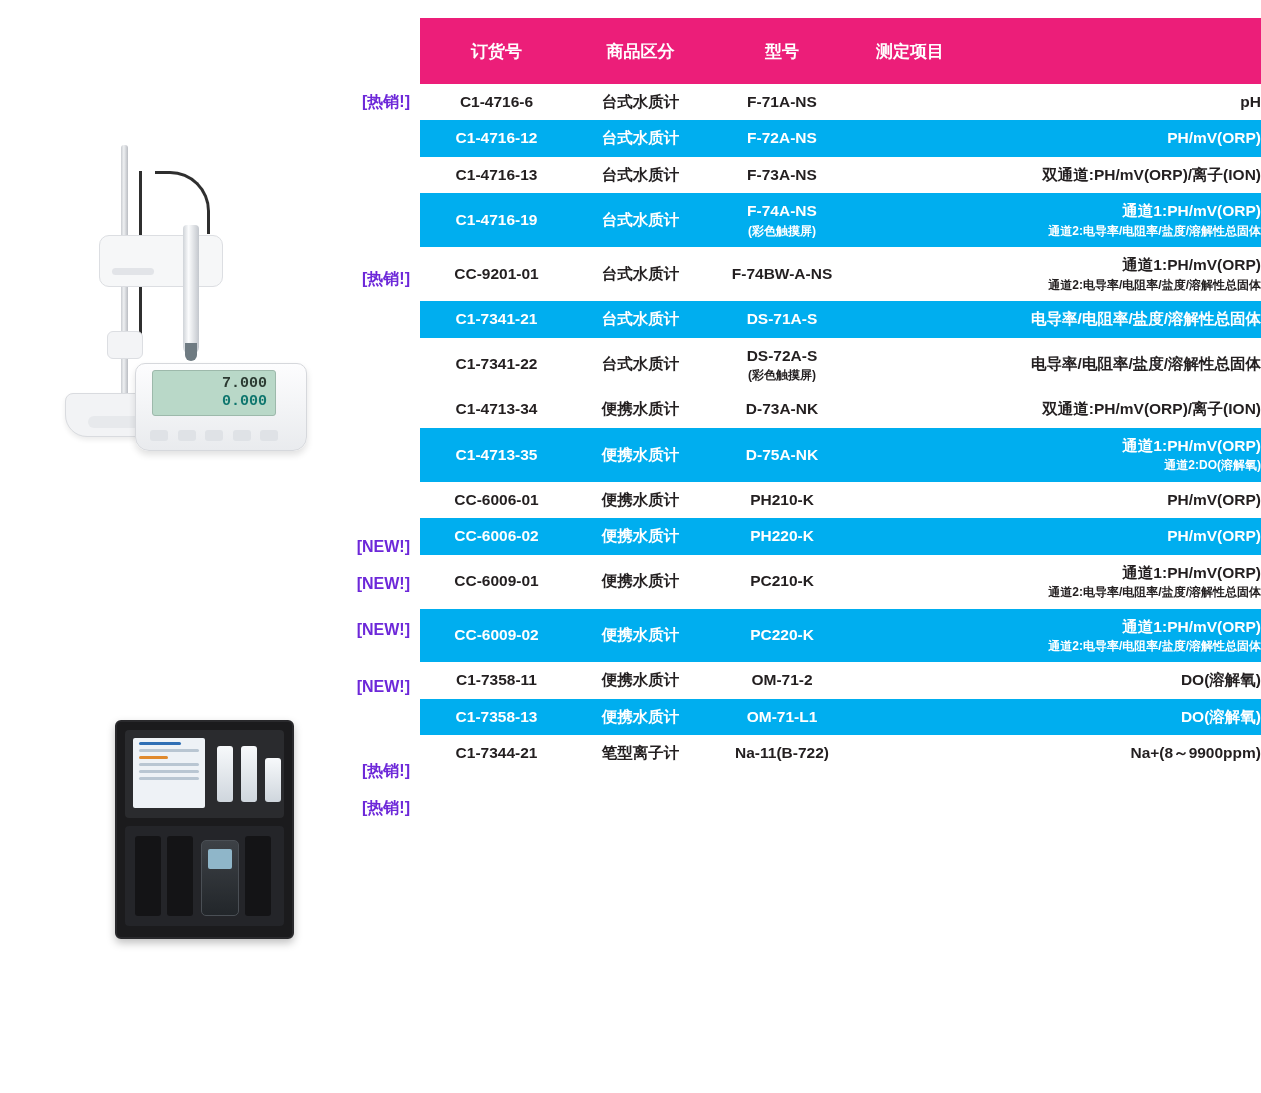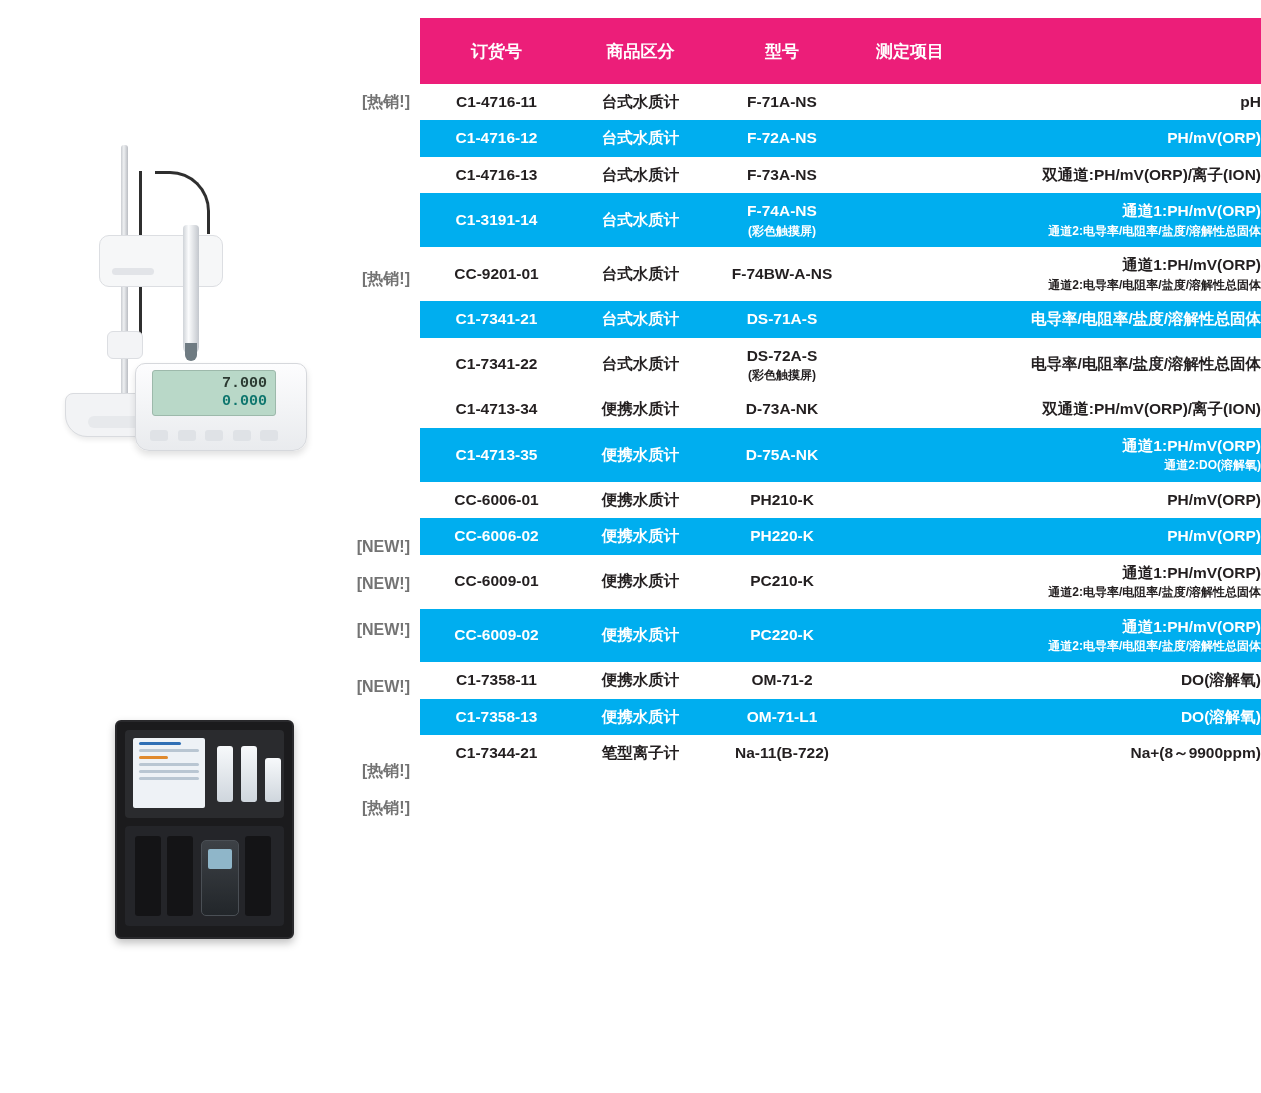--- a/index.html
+++ b/index.html
@@ -339,21 +339,21 @@
     top: 18px;
     width: 120px;
     height: 1075px;
     pointer-events: none;
   }
   .badge-layer .tag {
     position: absolute;
     right: 10px;
     font-size: 16px;
     font-weight: bold;
-    color: #737373;
+    color: #6d28d9;
     white-space: nowrap;
   }
 </style>
 </head>
 <body>
 
 <div class="page">
 
   <div class="images">
 
@@ -426,39 +426,39 @@
       <thead>
         <tr>
           <th class="c1">订货号</th>
           <th class="c2">商品区分</th>
           <th class="c3">型号</th>
           <th class="c4">测定项目</th>
         </tr>
       </thead>
       <tbody id="table-body">
           <tr class="row-white">
-            <td class="c1">C1-4716-11</td>
+            <td class="c1">C1-4716-6</td>
             <td class="c2">台式水质计</td>
             <td class="c3"><span>F-71A-NS</span></td>
             <td class="c4"><span>pH</span></td>
           </tr>
           <tr class="row-blue">
             <td class="c1">C1-4716-12</td>
             <td class="c2">台式水质计</td>
             <td class="c3"><span>F-72A-NS</span></td>
             <td class="c4"><span>PH/mV(ORP)</span></td>
           </tr>
           <tr class="row-white">
             <td class="c1">C1-4716-13</td>
             <td class="c2">台式水质计</td>
             <td class="c3"><span>F-73A-NS</span></td>
             <td class="c4"><span>双通道:PH/mV(ORP)/离子(ION)</span></td>
           </tr>
           <tr class="row-blue">
-            <td class="c1">C1-3191-14</td>
+            <td class="c1">C1-4716-19</td>
             <td class="c2">台式水质计</td>
             <td class="c3"><span>F-74A-NS</span><span class="sub">(彩色触摸屏)</span></td>
             <td class="c4"><span>通道1:PH/mV(ORP)</span><span class="sub">通道2:电导率/电阻率/盐度/溶解性总固体</span></td>
           </tr>
           <tr class="row-white">
             <td class="c1">CC-9201-01</td>
             <td class="c2">台式水质计</td>
             <td class="c3"><span>F-74BW-A-NS</span></td>
             <td class="c4"><span>通道1:PH/mV(ORP)</span><span class="sub">通道2:电导率/电阻率/盐度/溶解性总固体</span></td>
           </tr>

